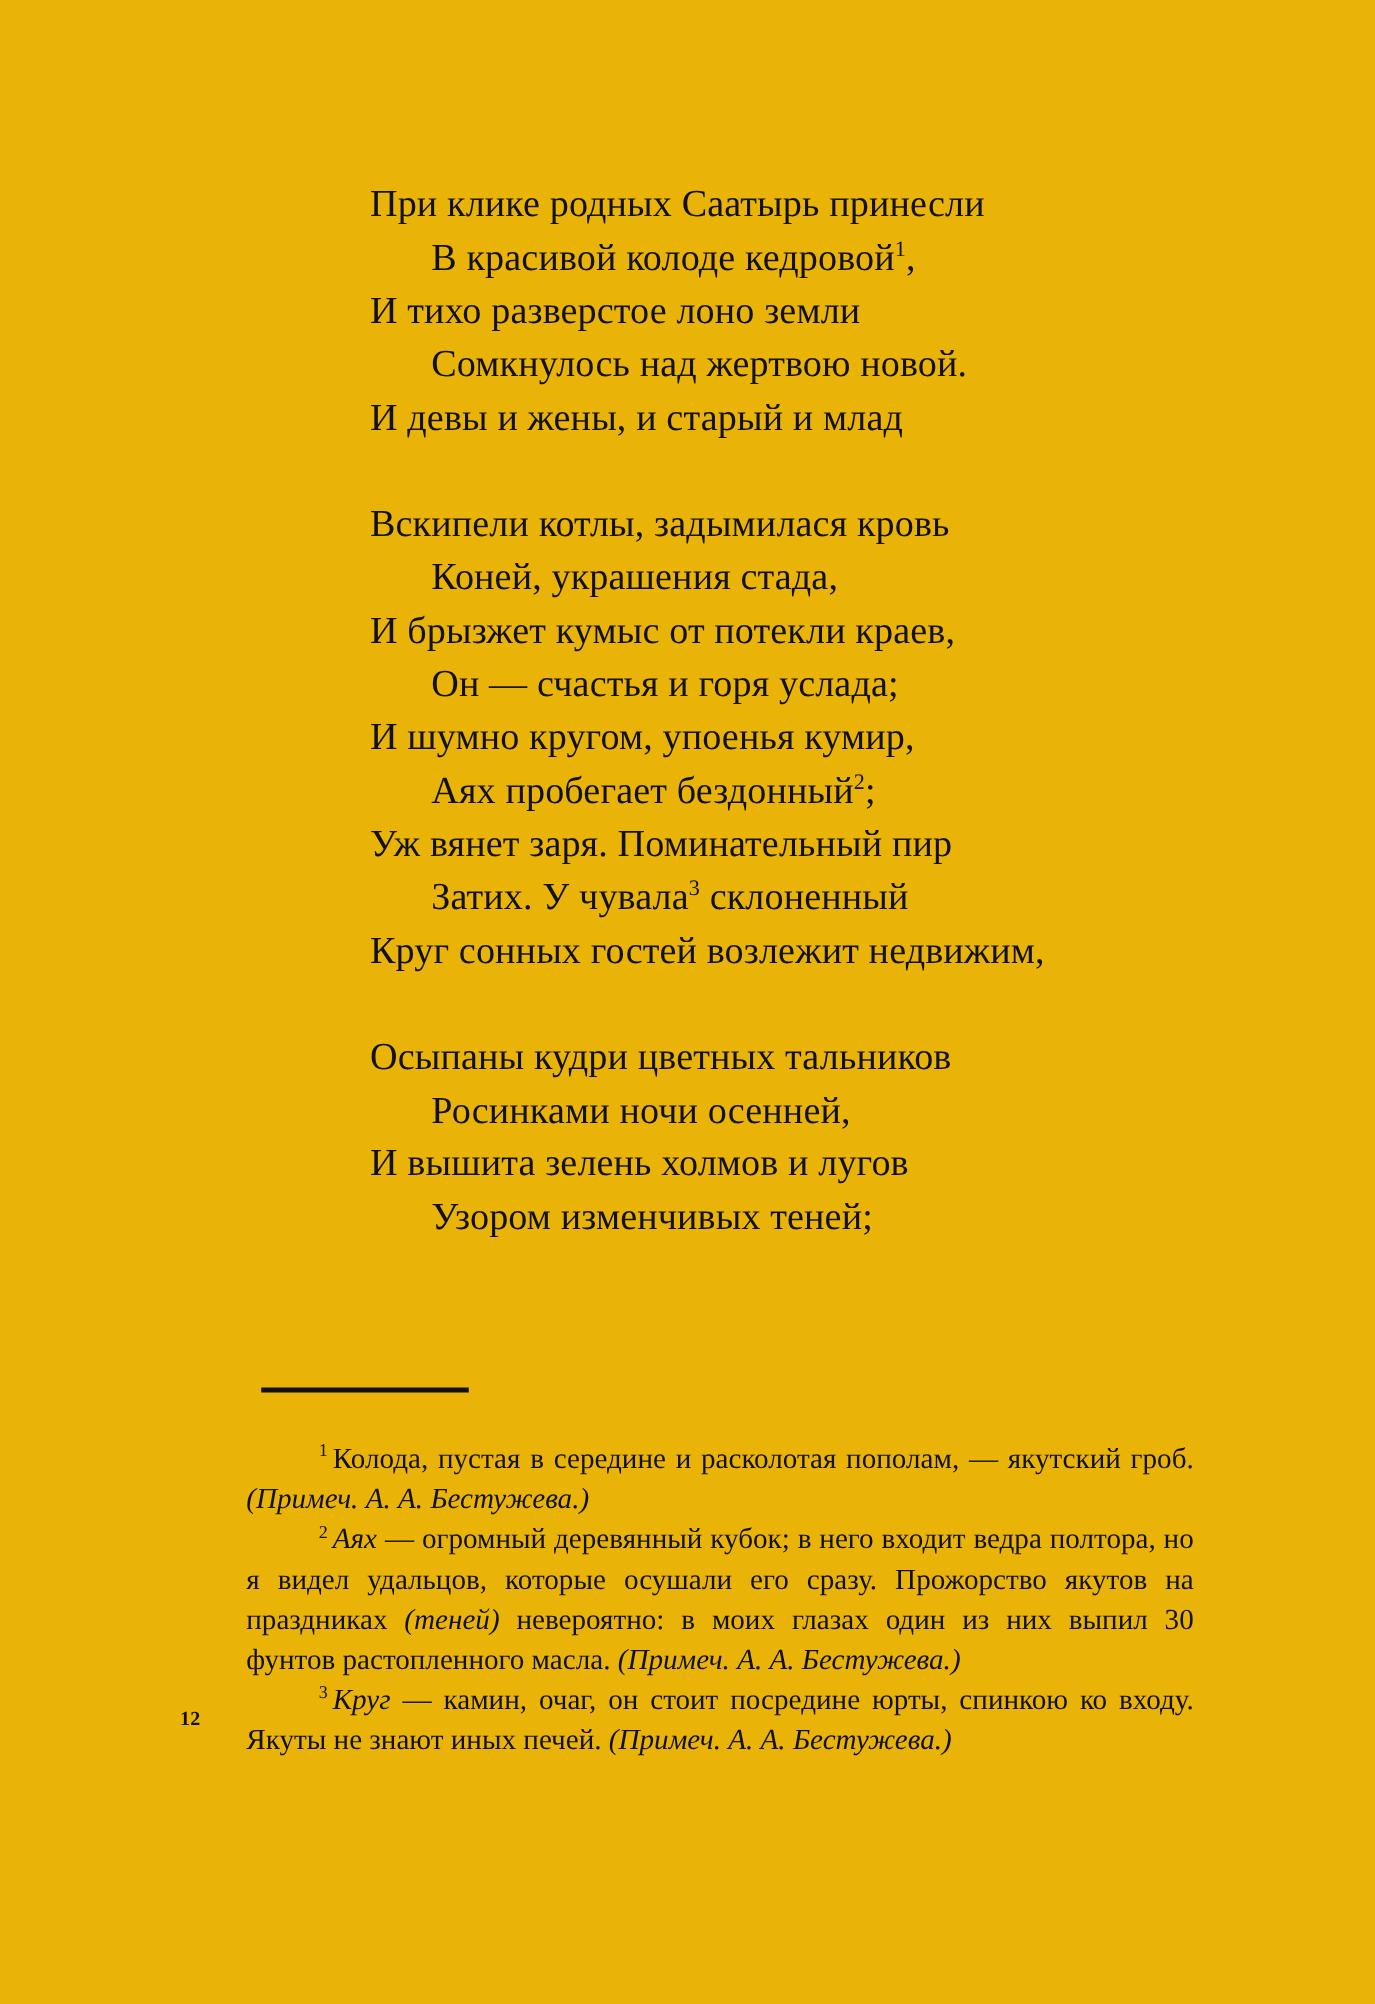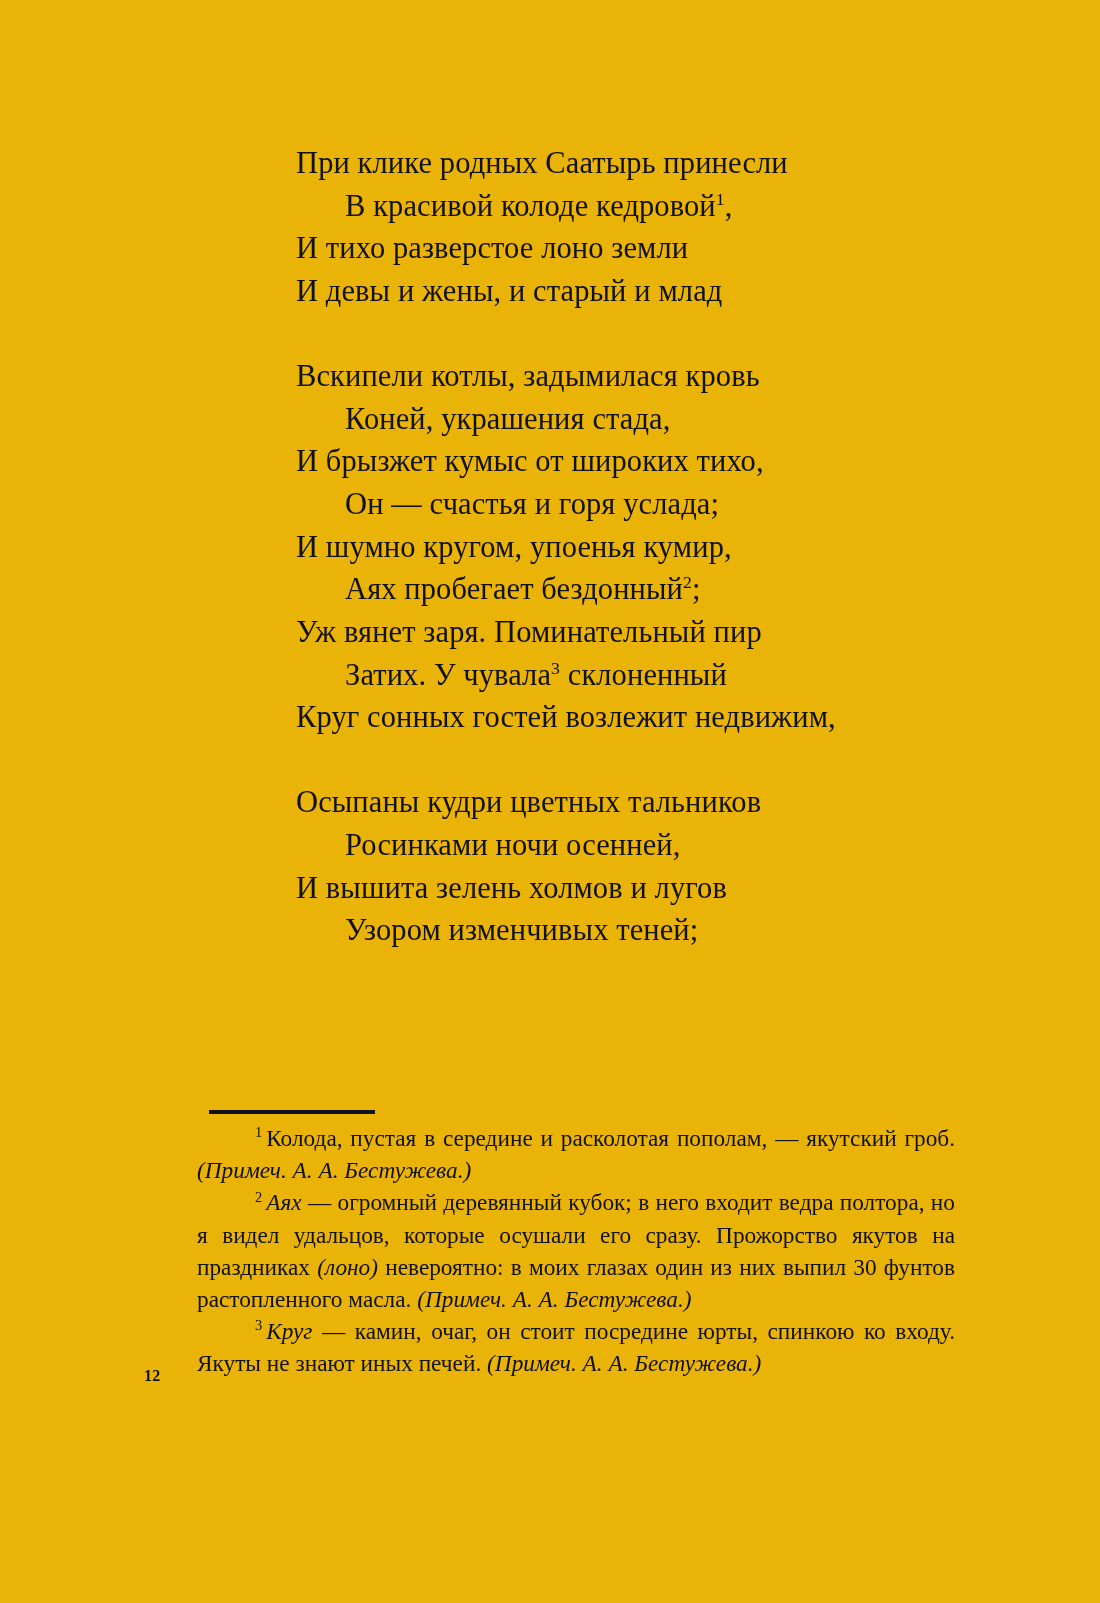--- a/index.html
+++ b/index.html
@@ -54,21 +54,21 @@
     position: absolute;
     left: 209px;
     top: 1110px;
     width: 166px;
     height: 4px;
     background: #111111;
   }
   .footnotes {
     position: absolute;
     left: 197px;
-    top: 1122px;
+    top: 1151px;
     width: 758px;
     font-size: 23.3px;
     line-height: 32.2px;
     text-align: justify;
     text-justify: inter-word;
     hyphens: manual;
   }
   .footnote {
     margin: 0;
     text-indent: 58px;
@@ -97,44 +97,45 @@
 </head>
 <body>
 
 <div class="page">
 
   <div class="poem" id="poem-root">
       <div class="stanza">
         <div class="verse">При клике родных Саатырь принесли</div>
         <div class="verse indent">В красивой колоде кедровой<sup>1</sup>,</div>
         <div class="verse">И тихо разверстое лоно земли</div>
+        <div class="verse indent">Сомкнулось над жертвою новой.</div>
         <div class="verse">И девы и жены, и старый и млад</div>
       </div>
       <div class="stanza">
         <div class="verse">Вскипели котлы, задымилася кровь</div>
         <div class="verse indent">Коней, украшения стада,</div>
-        <div class="verse">И брызжет кумыс от широких тихо,</div>
+        <div class="verse">И брызжет кумыс от потекли краев,</div>
         <div class="verse indent">Он — счастья и горя услада;</div>
         <div class="verse">И шумно кругом, упоенья кумир,</div>
         <div class="verse indent">Аях пробегает бездонный<sup>2</sup>;</div>
         <div class="verse">Уж вянет заря. Поминательный пир</div>
         <div class="verse indent">Затих. У чувала<sup>3</sup> склоненный</div>
         <div class="verse">Круг сонных гостей возлежит недвижим,</div>
       </div>
       <div class="stanza">
         <div class="verse">Осыпаны кудри цветных тальников</div>
         <div class="verse indent">Росинками ночи осенней,</div>
         <div class="verse">И вышита зелень холмов и лугов</div>
         <div class="verse indent">Узором изменчивых теней;</div>
       </div>
     </div>
 
   <div class="footnote-rule"></div>
 
   <div class="footnotes" id="footnotes-root">
       <p class="footnote"><sup>1</sup>Колода, пустая в середине и расколотая пополам, — якутский гроб. <i>(Примеч. А. А. Бестужева.)</i></p>
-      <p class="footnote"><sup>2</sup><i>Аях</i> — огромный деревянный кубок; в него входит ведра полтора, но я видел удальцов, которые осушали его сразу. Прожорство якутов на праздниках <i>(лоно)</i> невероятно: в моих глазах один из них выпил 30 фунтов растопленного масла. <i>(Примеч. А. А. Бестужева.)</i></p>
+      <p class="footnote"><sup>2</sup><i>Аях</i> — огромный деревянный кубок; в него входит ведра полтора, но я видел удальцов, которые осушали его сразу. Прожорство якутов на праздниках <i>(теней)</i> невероятно: в моих глазах один из них выпил 30 фунтов растопленного масла. <i>(Примеч. А. А. Бестужева.)</i></p>
       <p class="footnote"><sup>3</sup><i>Круг</i> — камин, очаг, он стоит посредине юрты, спинкою ко входу. Якуты не знают иных печей. <i>(Примеч. А. А. Бестужева.)</i></p>
     </div>
 
   <div class="folio">12</div>
 
 </div>
 
 </body></html>

